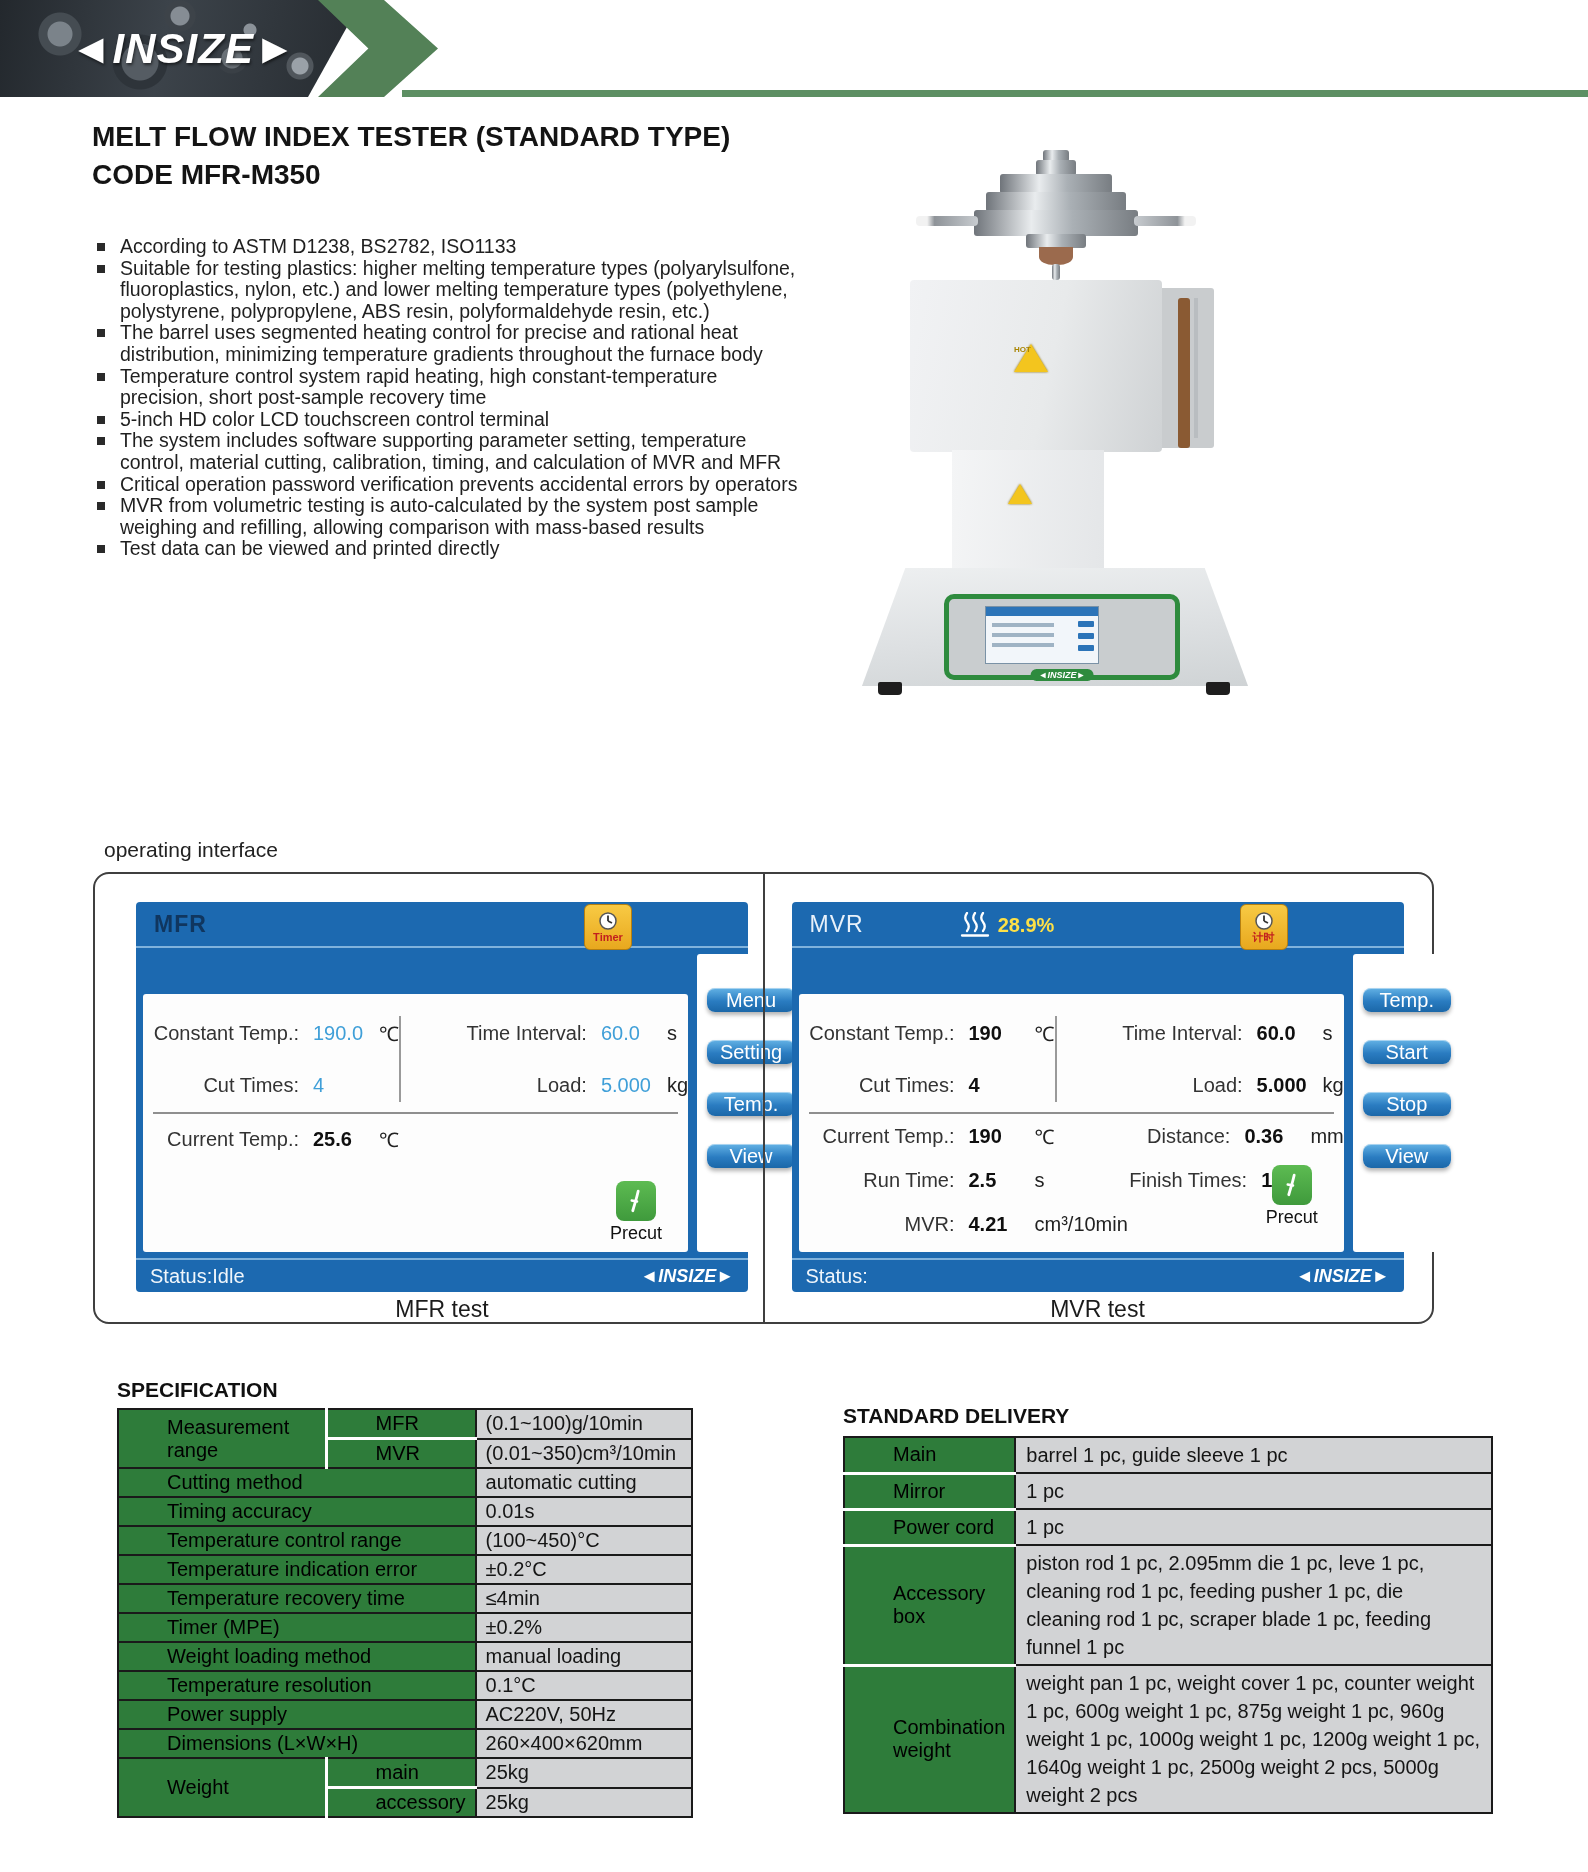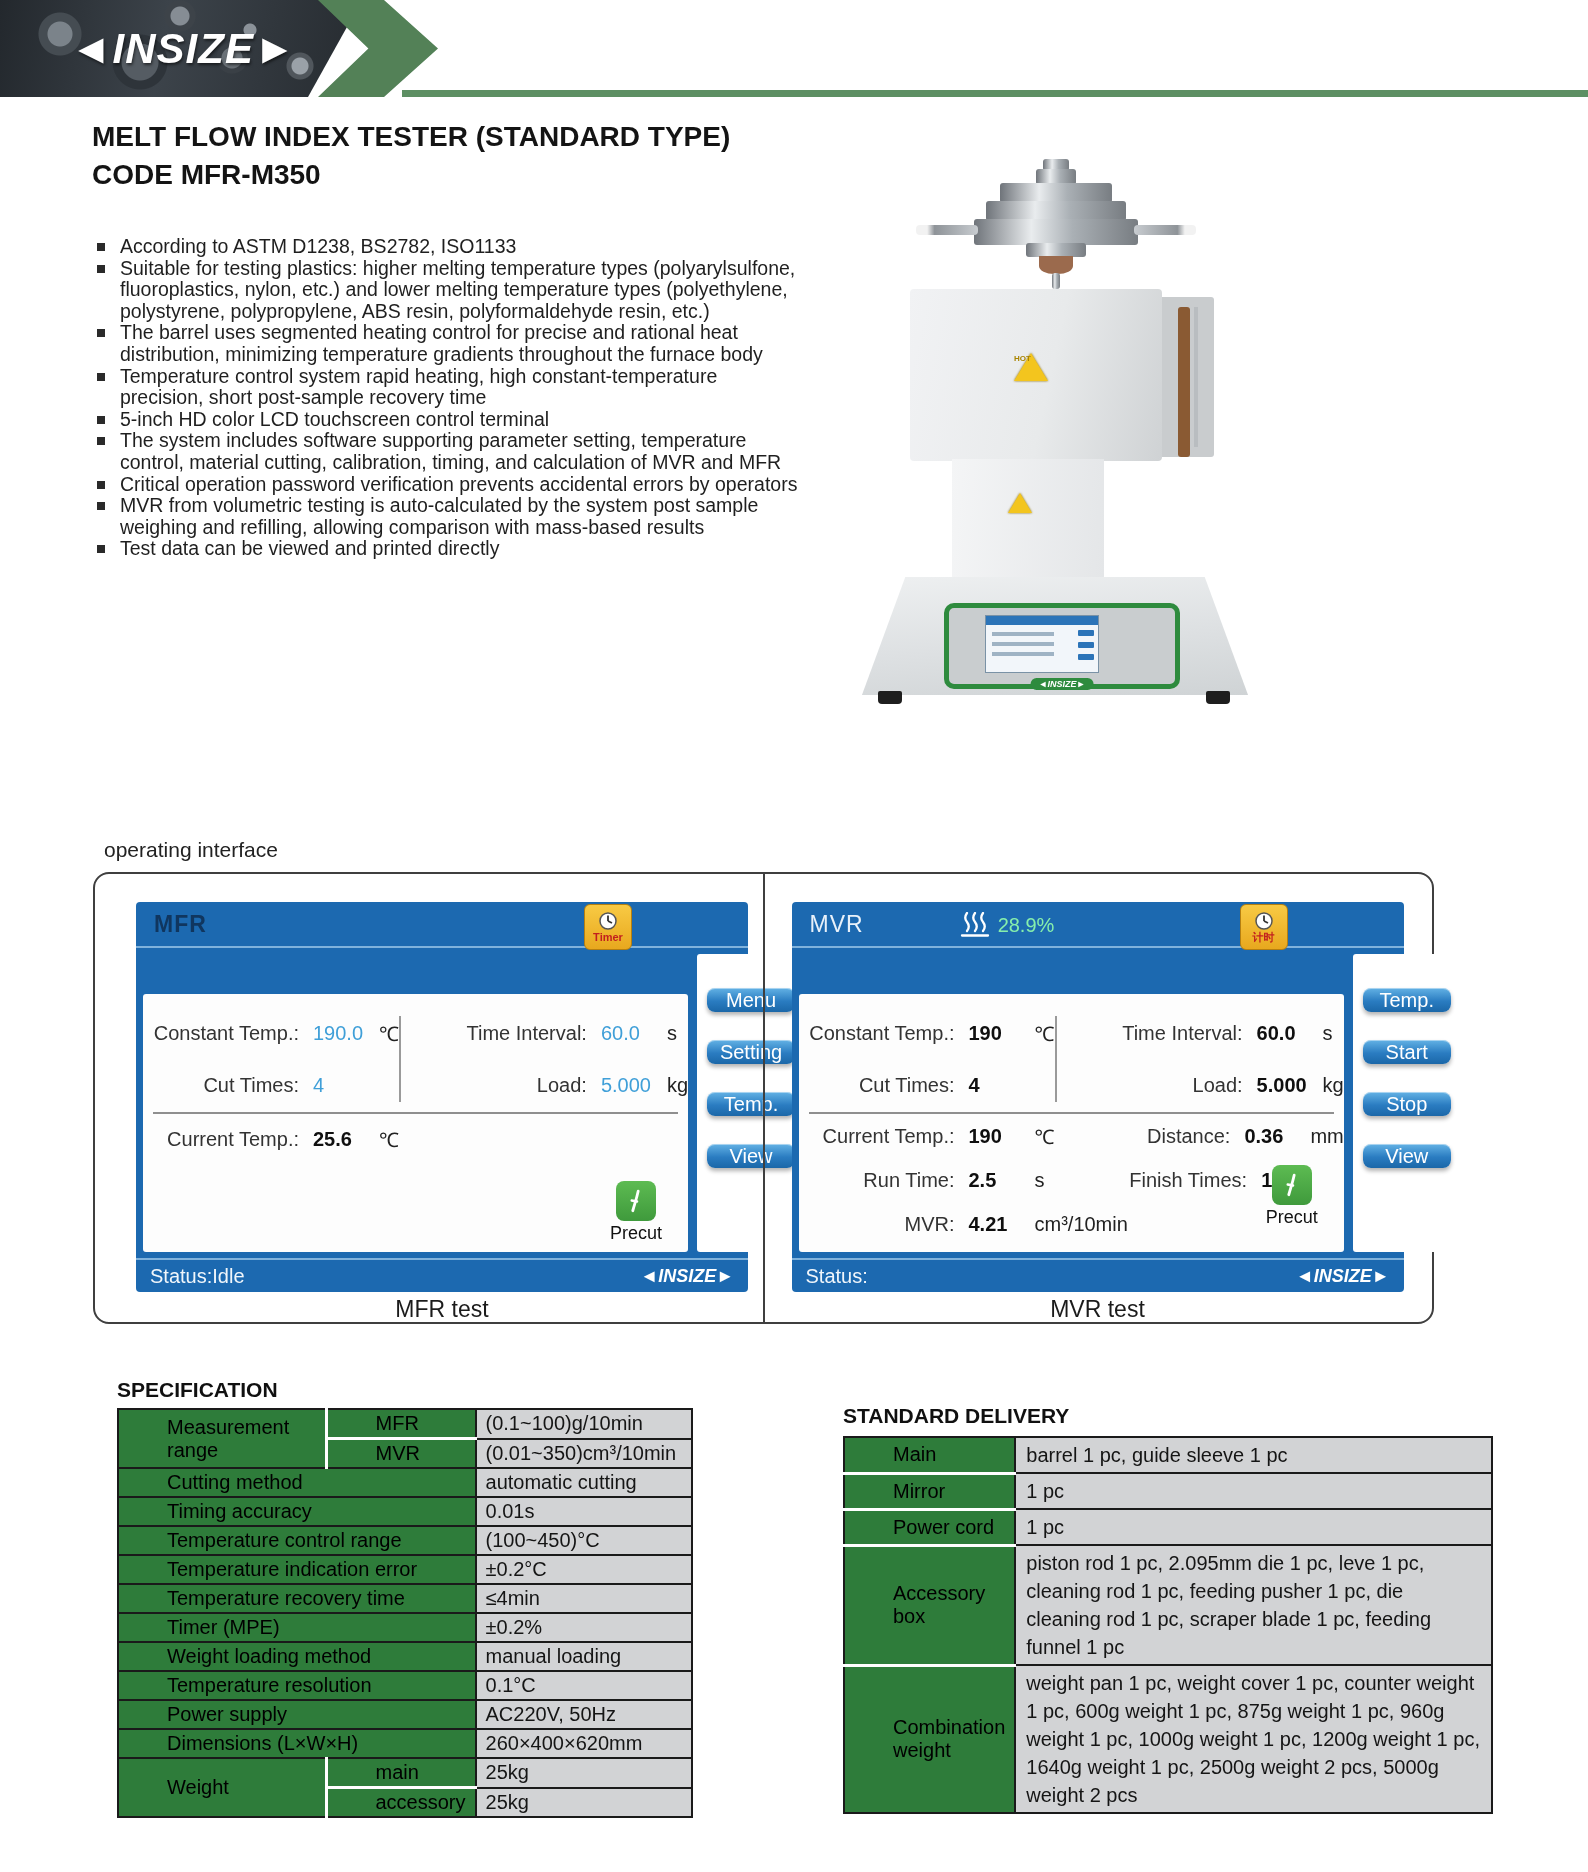--- a/index.html
+++ b/index.html
@@ -28,21 +28,21 @@
     font-size:42px;color:#fff;letter-spacing:1px;text-shadow:1px 2px 3px rgba(0,0,0,.55);}
 
   
   .title{position:absolute;left:92px;top:118px;font-size:28px;font-weight:bold;line-height:38px;color:#141414;}
   .features{position:absolute;left:94px;top:236px;width:708px;}
   .features ul{list-style:none;margin:0;padding:0;}
   .features li{position:relative;padding-left:26px;font-size:19.5px;line-height:21.6px;color:#1f1f1f;}
   .features li::before{content:"";position:absolute;left:3px;top:7px;width:8px;height:8px;background:#2a2a2a;}
 
   
-  .machine{position:absolute;left:856px;top:157px;width:400px;height:560px;}
+  .machine{position:absolute;left:856px;top:148px;width:400px;height:560px;}
   .machine div{position:absolute;}
   .metal{background:linear-gradient(90deg,#6f747a 0%,#e9ecee 35%,#aab0b5 60%,#787d82 100%);border-radius:3px;}
   .w-knob2{left:187px;top:2px;width:26px;height:12px;}
   .w-knob{left:180px;top:12px;width:40px;height:16px;}
   .w-d1{left:144px;top:26px;width:112px;height:20px;}
   .w-d2{left:130px;top:44px;width:140px;height:20px;}
   .w-d3{left:118px;top:62px;width:164px;height:26px;}
   .w-pinL{left:60px;top:68px;width:62px;height:10px;background:linear-gradient(90deg,#f2f2f2 0 18%,#8e9398 30%,#c8ccd0 100%);border-radius:4px;}
   .w-pinR{left:278px;top:68px;width:62px;height:10px;background:linear-gradient(270deg,#f2f2f2 0 18%,#8e9398 30%,#c8ccd0 100%);border-radius:4px;}
   .w-collar{left:170px;top:86px;width:60px;height:14px;}
@@ -83,21 +83,21 @@
 
   .screen{position:absolute;top:28px;width:612px;height:390px;background:#1c69b0;border-radius:4px;
     display:flex;flex-direction:column;}
   .op-half.left .screen{left:41px;} .op-half.right .screen{left:27px;}
   .screen-header{position:relative;height:46px;display:flex;align-items:center;padding-left:18px;
     border-bottom:2px solid #7fb2dc;box-sizing:border-box;}
   .screen-title{font-size:23px;letter-spacing:1px;}
   .mfr-title{color:#10365f;font-weight:bold;}
   .mvr-title{color:#e8f1fa;}
   .heat{margin-left:96px;display:flex;align-items:flex-end;gap:8px;color:#fff;}
-  .heat-pct{font-size:20px;font-weight:normal;color:#86efac;}
+  .heat-pct{font-size:20px;font-weight:bold;color:#fde047;}
   .timer-icon{position:absolute;right:116px;top:2px;width:46px;height:44px;border-radius:6px;
     background:linear-gradient(#f8ca44,#e8a81e);border:1px solid #b57f10;display:flex;flex-direction:column;
     align-items:center;justify-content:center;z-index:2;}
   .timer-txt{font-size:11px;font-weight:bold;color:#c21f1f;line-height:11px;margin-top:1px;}
   .screen-body{flex:1;display:flex;padding:6px 7px;gap:9px;box-sizing:border-box;}
   .content-card{position:relative;flex:1;background:#fdfdfd;border-radius:3px;margin-top:40px;}
   .button-card{flex:0 0 108px;background:#ffffff;border-radius:3px;display:flex;flex-direction:column;
     align-items:center;padding-top:34px;gap:28px;box-sizing:border-box;}
   .btn{width:88px;height:24px;border-radius:8px;display:flex;align-items:center;justify-content:center;
     color:#fff;font-size:20px;

